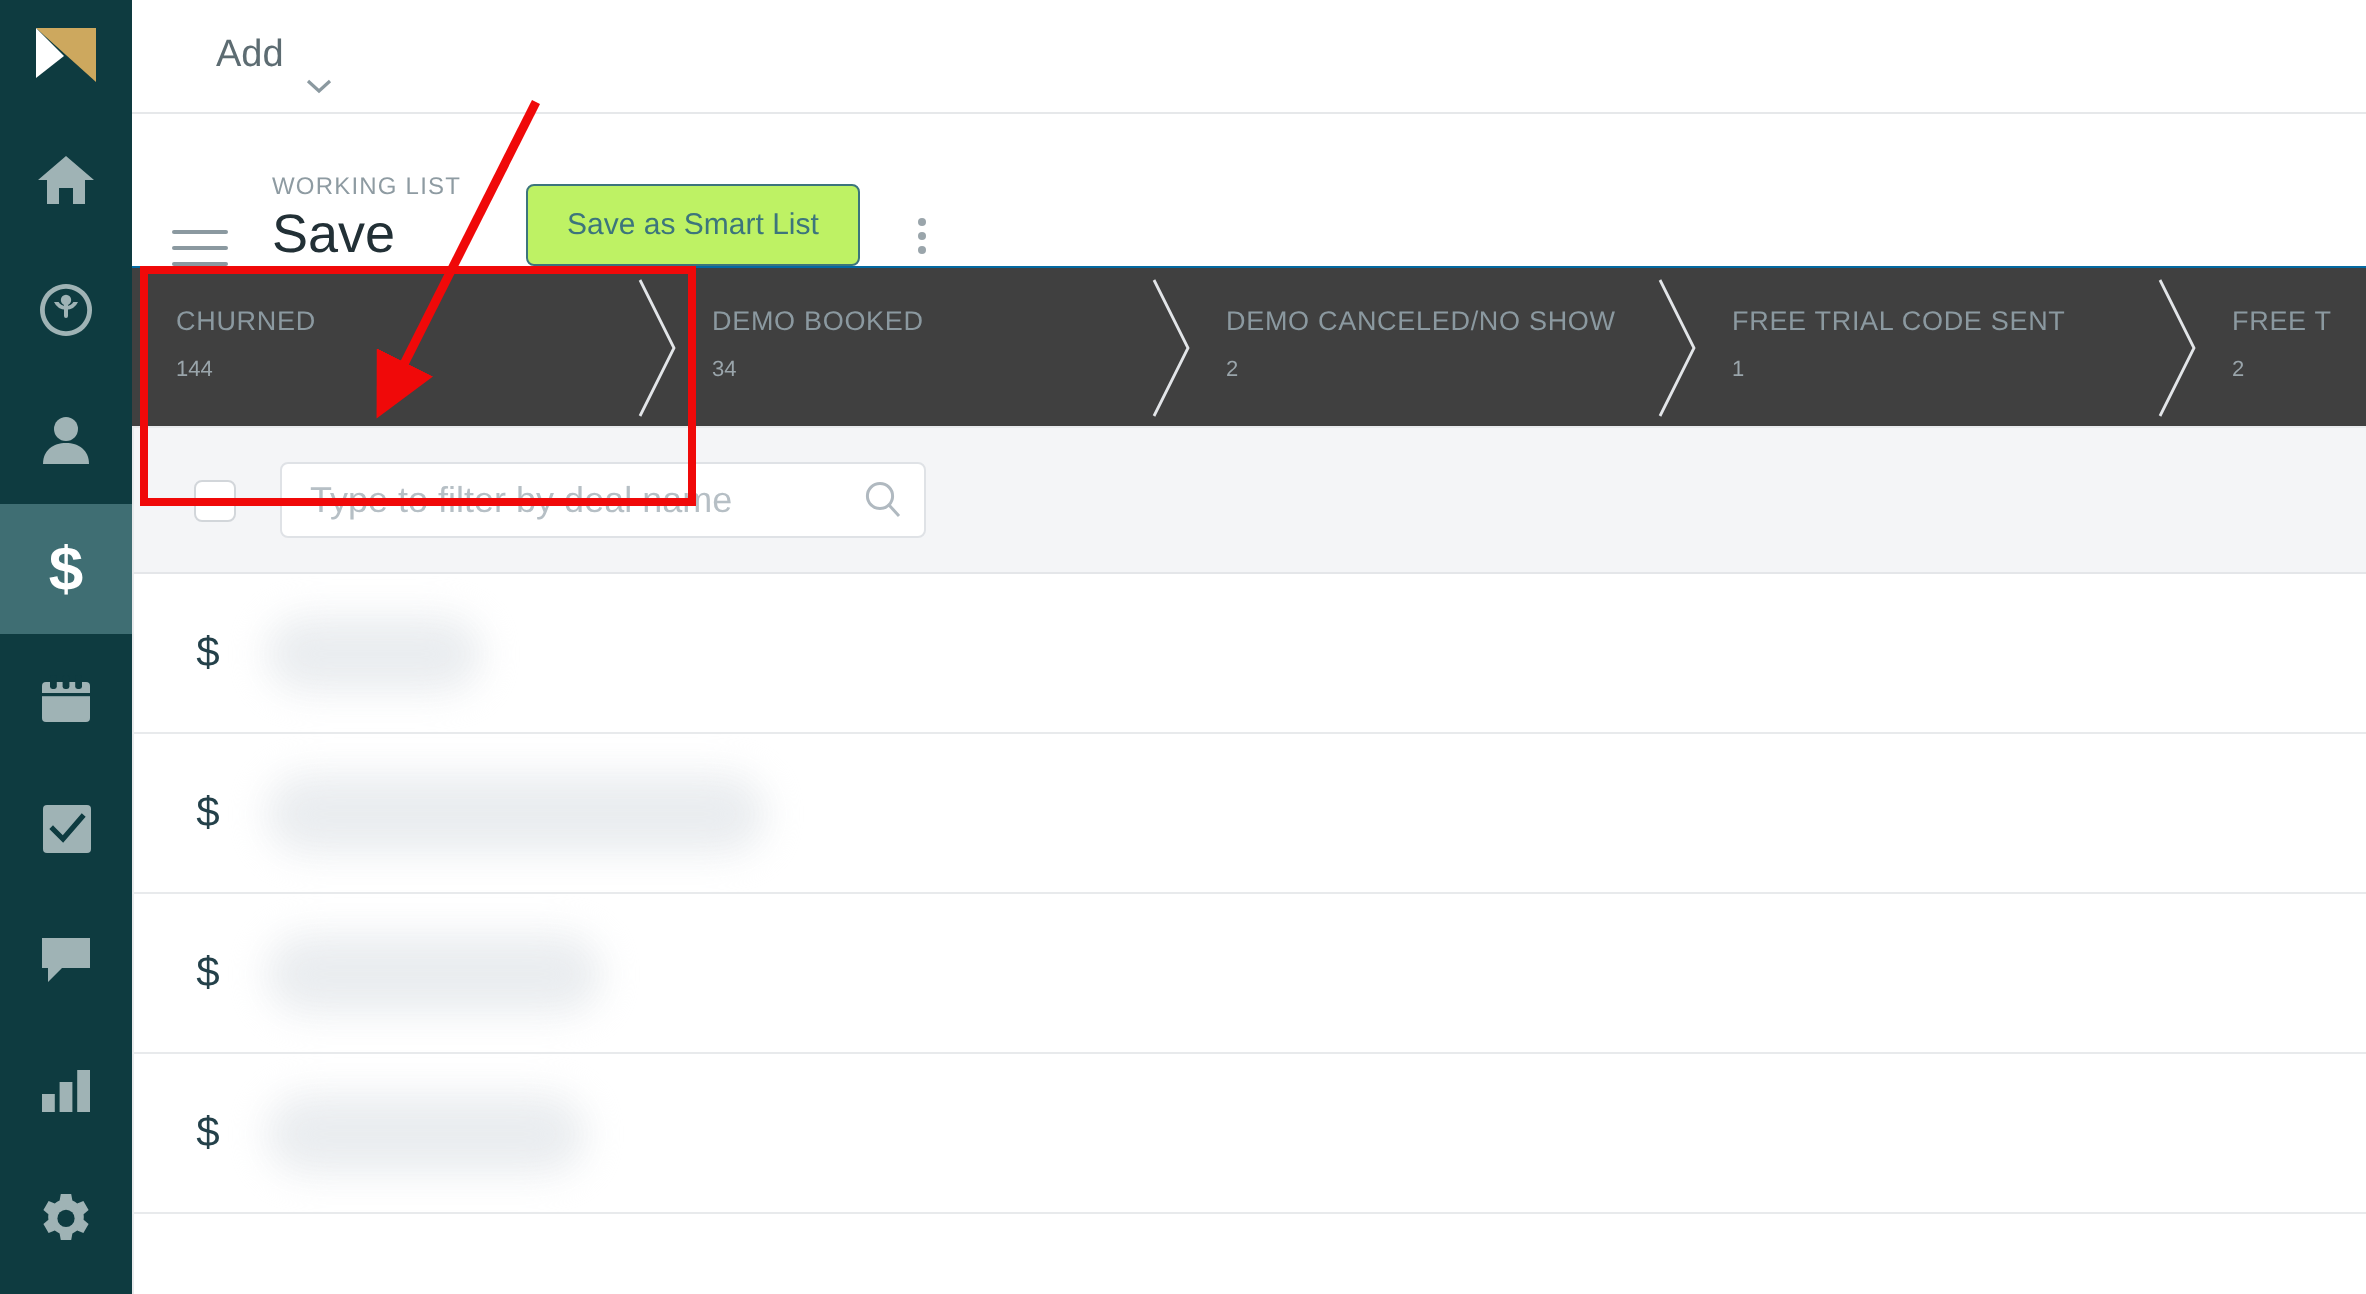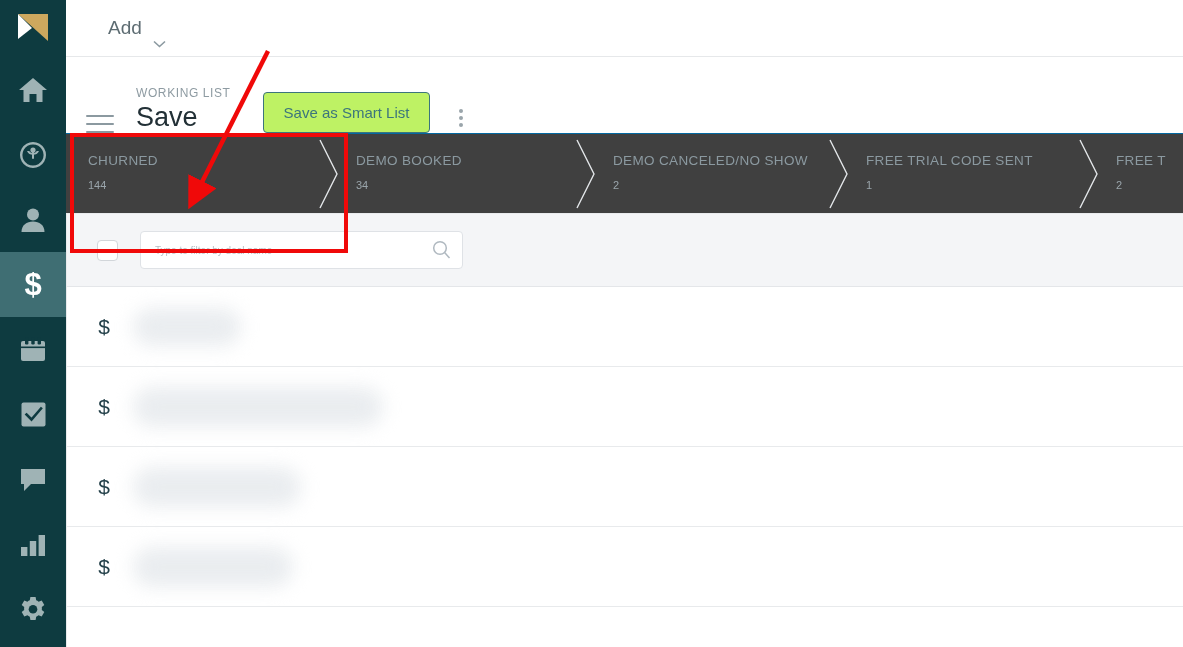--- a/index.html
+++ b/index.html
@@ -130,21 +130,21 @@
     border-radius: 4px; background: #fff; margin-right: 22px; cursor: pointer;
     flex: 0 0 21px;
   }
   .search-wrap {
     position: relative; width: 323px; height: 38px;
   }
   .search-input {
     width: 100%; height: 38px;
     border: 1px solid #dfe2e6; border-radius: 4px;
     background: #fff; padding: 0 40px 0 14px;
-    font-size: 10px; color: #6c787f;
+    font-size: 18px; color: #6c787f;
     font-family: inherit; outline: none;
   }
   .search-input::placeholder { color: #b6bfc5; }
   .search-ico { position: absolute; right: 12px; top: 9px; width: 19px; height: 19px; }
 
   
   .rows { flex: 1 1 auto; overflow: hidden; border-left: 1px solid #e8eaec; background: #fff; }
   .row {
     height: 80px; display: flex; align-items: center;
     border-bottom: 1px solid #e8eaec;

